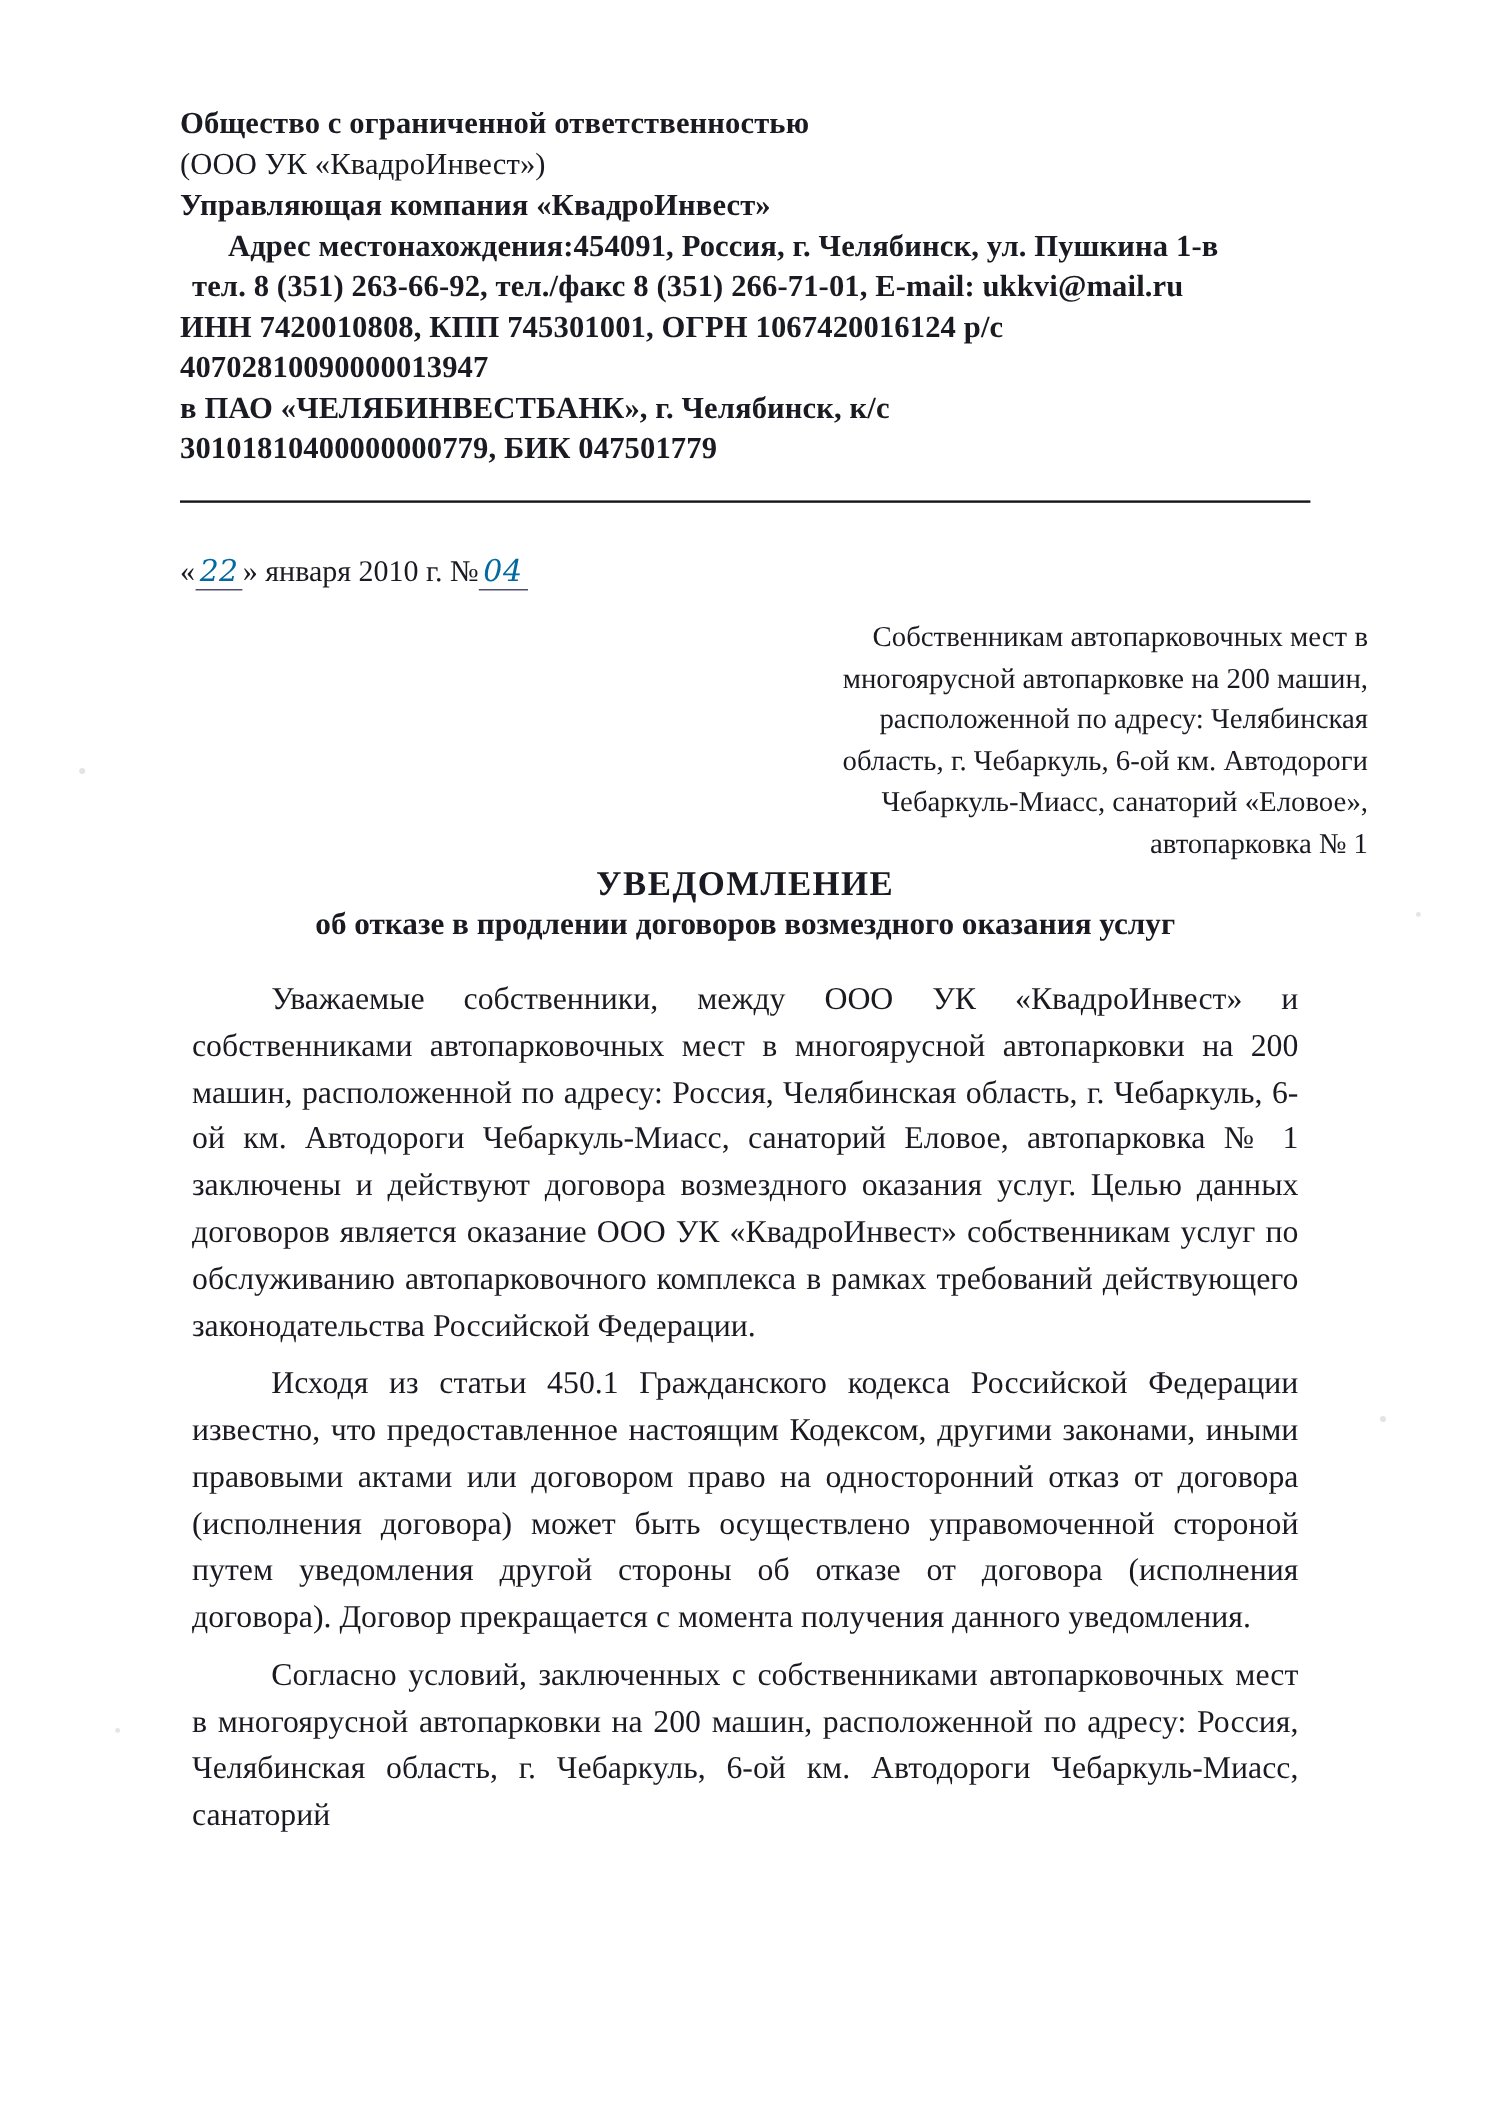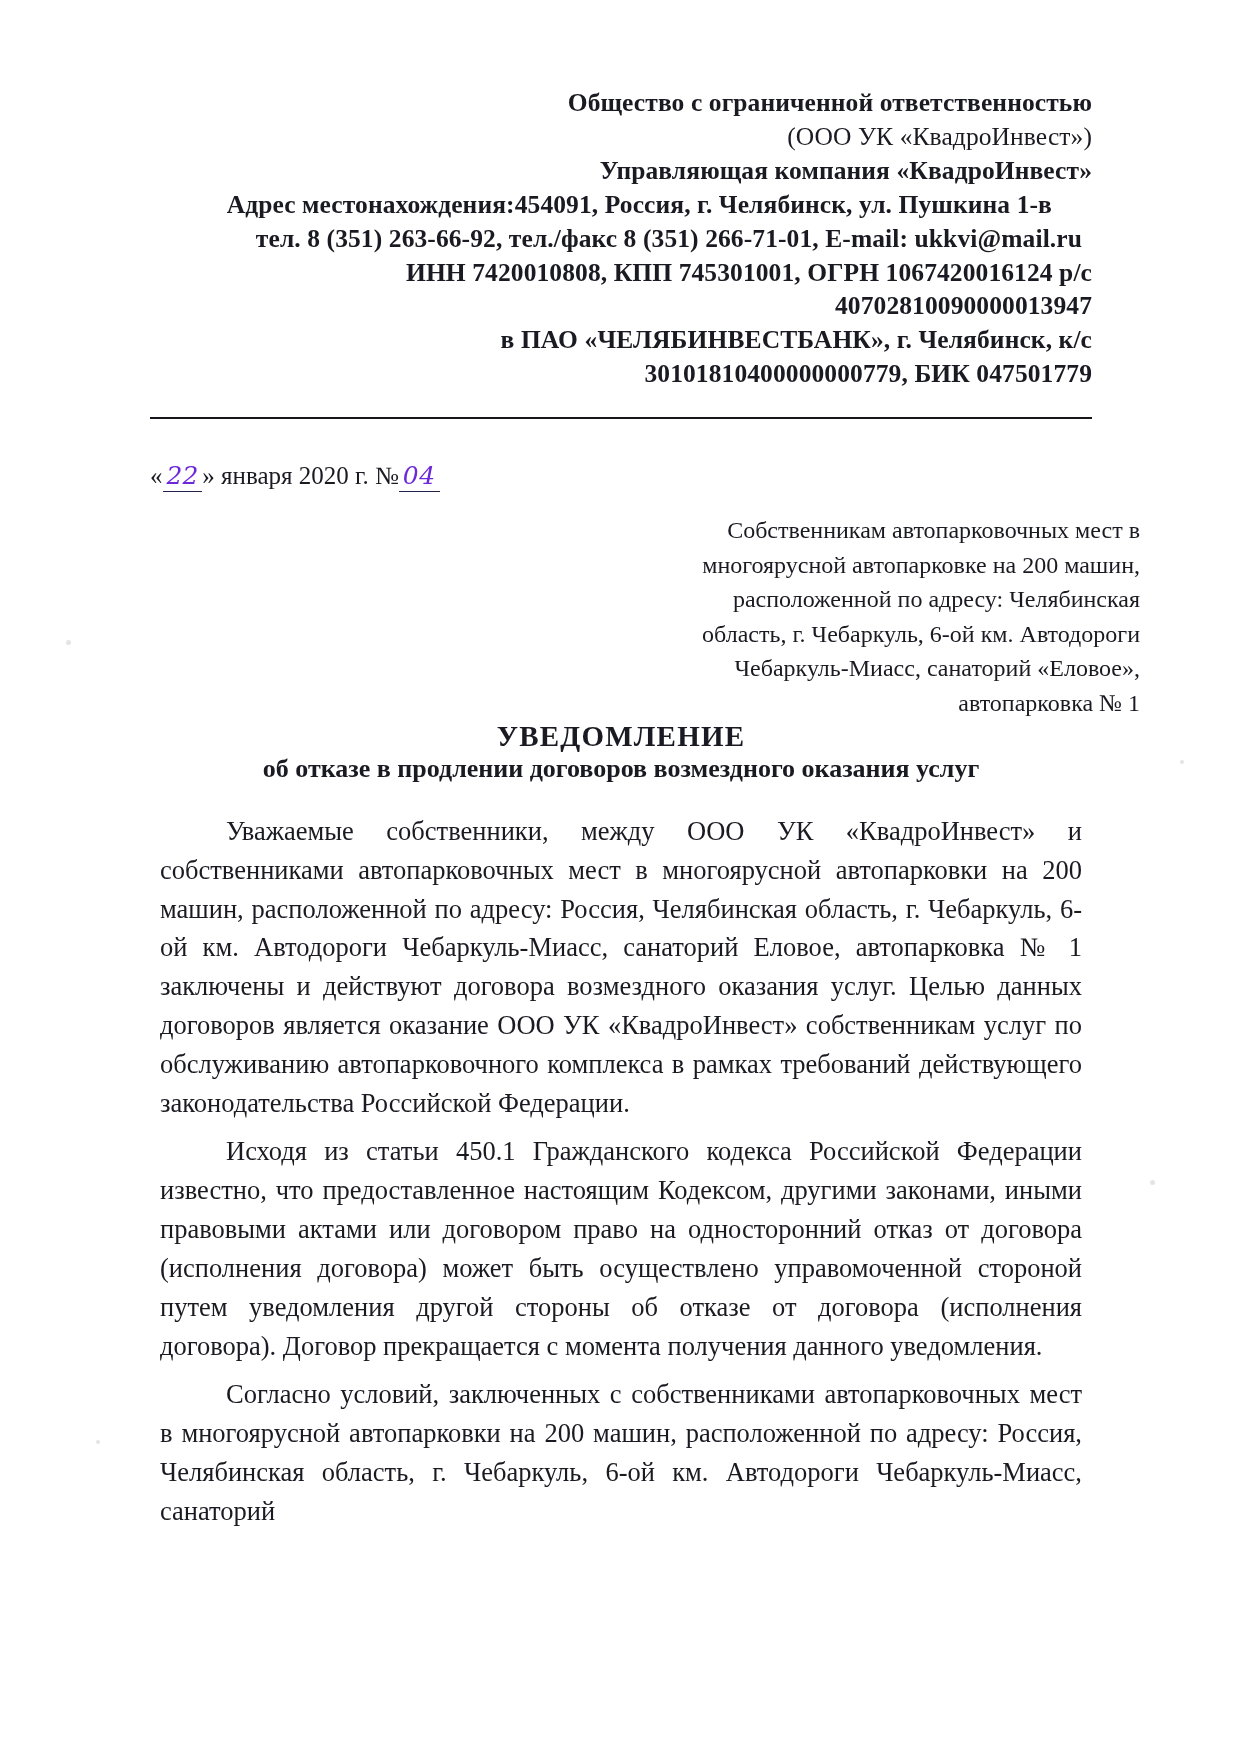--- a/index.html
+++ b/index.html
@@ -18,21 +18,21 @@
   .page {
     position: relative;
     width: 1242px;
     height: 1754px;
     box-sizing: border-box;
     padding: 86px 150px 0 150px;
   }
 
   
   .letterhead {
-    text-align: right;
+    text-align: left;
     font-weight: bold;
     font-size: 25.5px;
     line-height: 1.33;
     letter-spacing: 0.1px;
   }
   .letterhead .ln {
     display: block;
     white-space: pre-wrap;
   }
   .letterhead .ln.normal {
@@ -54,21 +54,21 @@
     font-size: 25px;
     line-height: 1.2;
     white-space: pre;
   }
   .hand {
     font-family: "DejaVu Serif", serif;
     font-style: italic;
     font-size: 25px;
     border-bottom: 1.6px solid #22224a;
     padding: 0 4px 1px 4px;
-    color: #6d28d9;
+    color: #0369a1;
   }
   .hand.num {
     letter-spacing: 0.5px;
     text-align: center;
   }
 
   
   .addressee {
     margin-top: 22px;
     margin-left: 520px;
@@ -129,21 +129,21 @@
     <span class="ln lh-pad-1">Адрес местонахождения:454091, Россия, г. Челябинск, ул. Пушкина 1-в</span>
     <span class="ln lh-pad-2">тел. 8 (351) 263-66-92, тел./факс 8 (351) 266-71-01, E-mail: ukkvi@mail.ru</span>
     <span class="ln">ИНН 7420010808, КПП 745301001, ОГРН 1067420016124 р/с</span>
     <span class="ln">40702810090000013947</span>
     <span class="ln">в ПАО «ЧЕЛЯБИНВЕСТБАНК», г. Челябинск, к/с</span>
     <span class="ln">30101810400000000779, БИК 047501779</span>
   </div>
 
   <hr class="rule">
 
-  <div class="dateline"><span>«</span><span class="hand">22</span><span>» января 2020 г. №</span><span class="hand num">04</span></div>
+  <div class="dateline"><span>«</span><span class="hand">22</span><span>» января 2010 г. №</span><span class="hand num">04</span></div>
 
   <div class="addressee">
     <p>Собственникам автопарковочных мест в</p>
     <p>многоярусной автопарковке на 200 машин,</p>
     <p>расположенной по адресу: Челябинская</p>
     <p>область, г. Чебаркуль, 6-ой км. Автодороги</p>
     <p>Чебаркуль-Миасс, санаторий «Еловое»,</p>
     <p>автопарковка № 1</p>
   </div>
 

